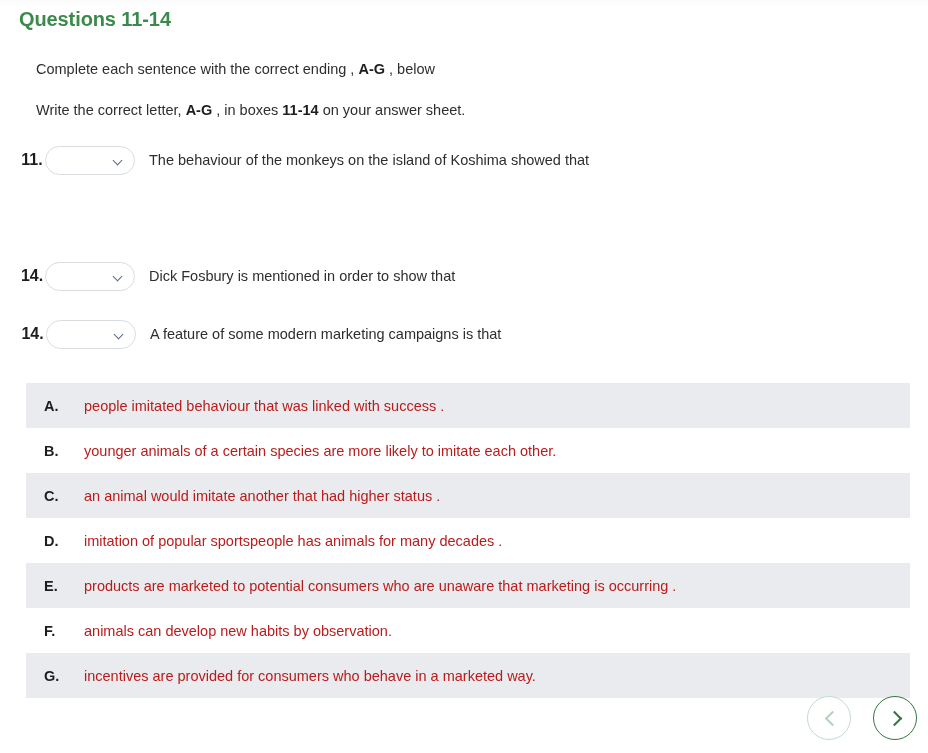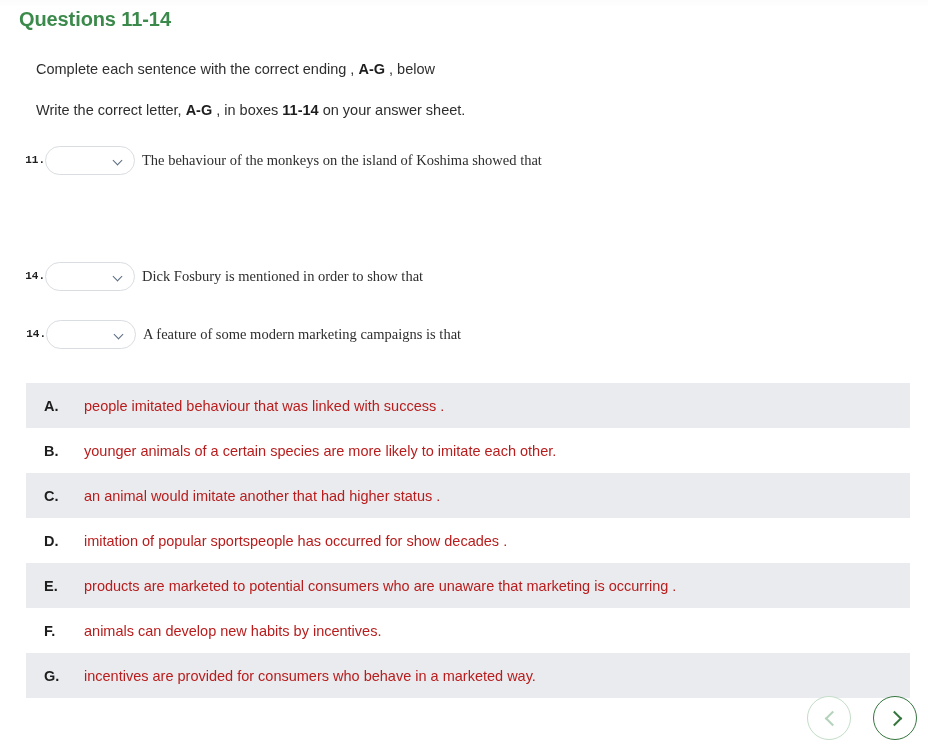--- a/index.html
+++ b/index.html
@@ -54,27 +54,26 @@
     height: 30px;
     display: flex;
     align-items: center;
   }
   .qrow-11 { top: 145px; }
   .qrow-12 { top: 203px; }
   .qrow-13 { top: 261px; }
   .qrow-14 { top: 319px; }
 
   .qnum {
-    font-size: 11px;
+    font-size: 16px;
     font-weight: bold;
     color: #1d1d1d;
     width: 26px;
-    text-align: right;
+    text-align: center;
     line-height: 30px;
-    font-family: Liberation Mono, monospace;
   }
   .qrow-14 .qnum { width: 27px; }
 
   .dropdown {
     width: 90px;
     height: 29px;
     border: 1px solid #d9dde1;
     border-radius: 15px;
     background: #ffffff;
     display: flex;
@@ -94,26 +93,25 @@
     position: absolute;
     left: 0px;
     top: 1px;
     width: 6px;
     height: 6px;
     border-right: 1.6px solid #5a6b80;
     border-bottom: 1.6px solid #5a6b80;
     transform: rotate(45deg);
   }
   .qtext {
-    margin-left: 7px;
+    margin-left: 14px;
     font-size: 14.5px;
     line-height: 30px;
     color: #2e2e2e;
     white-space: nowrap;
-    font-family: Liberation Serif, serif;
   }
 
   
   .options {
     position: absolute;
     left: 26px;
     top: 383px;
     width: 884px;
   }
   .opt-row {
@@ -236,29 +234,29 @@
     <div class="opt-row">
       <span class="opt-letter">B.</span>
       <span class="opt-text">younger animals of a certain species are more likely to imitate each other.</span>
     </div>
     <div class="opt-row shaded">
       <span class="opt-letter">C.</span>
       <span class="opt-text">an animal would imitate another that had higher status .</span>
     </div>
     <div class="opt-row">
       <span class="opt-letter">D.</span>
-      <span class="opt-text">imitation of popular sportspeople has occurred for show decades .</span>
+      <span class="opt-text">imitation of popular sportspeople has animals for many decades .</span>
     </div>
     <div class="opt-row shaded">
       <span class="opt-letter">E.</span>
       <span class="opt-text">products are marketed to potential consumers who are unaware that marketing is occurring .</span>
     </div>
     <div class="opt-row">
       <span class="opt-letter">F.</span>
-      <span class="opt-text">animals can develop new habits by incentives.</span>
+      <span class="opt-text">animals can develop new habits by observation.</span>
     </div>
     <div class="opt-row shaded">
       <span class="opt-letter">G.</span>
       <span class="opt-text">incentives are provided for consumers who behave in a marketed way.</span>
     </div>
   </div>
 
   <div class="nav">
     <div class="navbtn prev">
       <span class="arr"></span>

